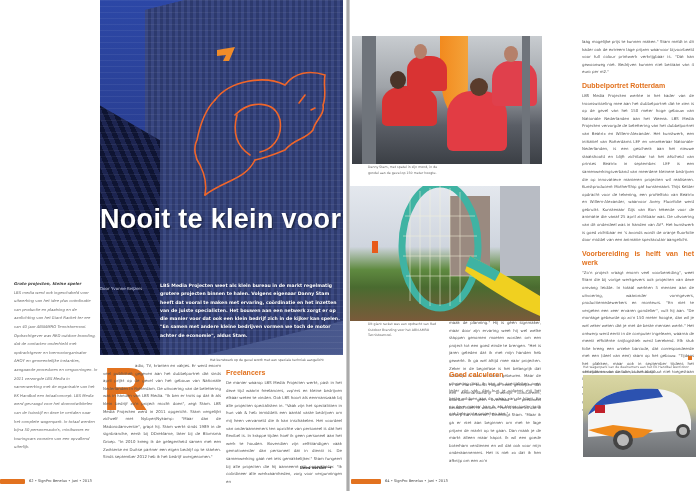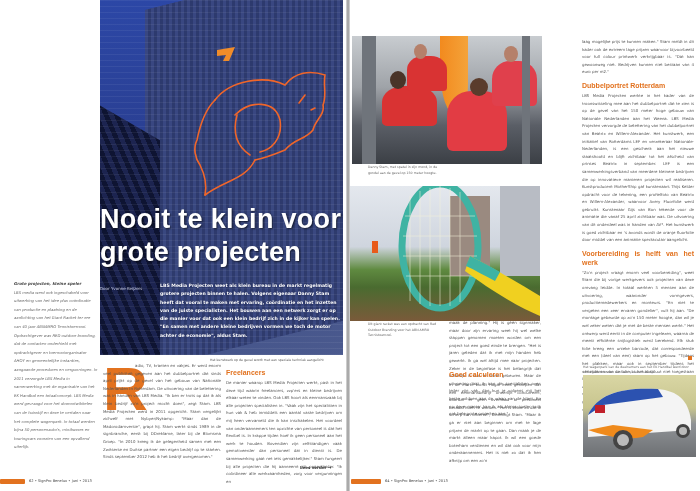--- a/index.html
+++ b/index.html
@@ -105,21 +105,20 @@
       <path d="M50 155 C 70 140 90 140 100 120"></path>
       <path d="M80 75 C 95 60 120 60 125 80 C 128 100 115 110 105 112"></path>
       <path d="M82 75 C 78 90 80 105 95 115"></path>
       <path d="M150 55 l-6 8 M 156 70 l4 -2"></path>
     </g>
   </svg>
 </div>
 
 <div class="headline">
   <div>Nooit te klein voor</div>
-  <div>grote projecten</div>
 </div>
 <div class="byline">Door Yvonne Keijzers</div>
 <div class="intro">LBS Media Projecten weet als klein bureau in de markt regelmatig grotere projecten binnen te halen. Volgens eigenaar Danny Stam heeft dat vooral te maken met ervaring, coördinatie en het inzetten van de juiste specialisten. Het bouwen aan een netwerk zorgt er op die manier voor dat ook een klein bedrijf zich in de kijker kan spelen. "En samen met andere kleine bedrijven vormen we toch de motor achter de economie", aldus Stam.</div>
 <div class="hero-caption">Het kunstwerk op de gevel wordt met een speciale techniek aangelicht</div>
 
 <div class="sidebar">
   <div class="sb-title">Grote projecten, kleine speler</div>
   <div>LBS media werd ook ingeschakeld voor uitwerking van het idee plus coördinatie van productie en plaatsing en de aanlichting van het Giant Racket ter ere van 40 jaar ABNAMRO Tennistoernooi. Opdrachtgever was RED outdoor branding, dat de contacten onderhield met opdrachtgever en toernooiorganisator AHOY en gemeentelijke instanties, aangaande procedures en vergunningen. In 2011 verzorgde LBS Media in samenwerking met de organisatie van het EK Handbal een totaalconcept. LBS Media werd gevraagd voor het doorontwikkelen van de huisstijl en deze te vertalen naar het complete wagenpark. In totaal werden bijna 50 personenauto's, minibusses en touringcars voorzien van een opvallend uiterlijk.</div>
 </div>
 

